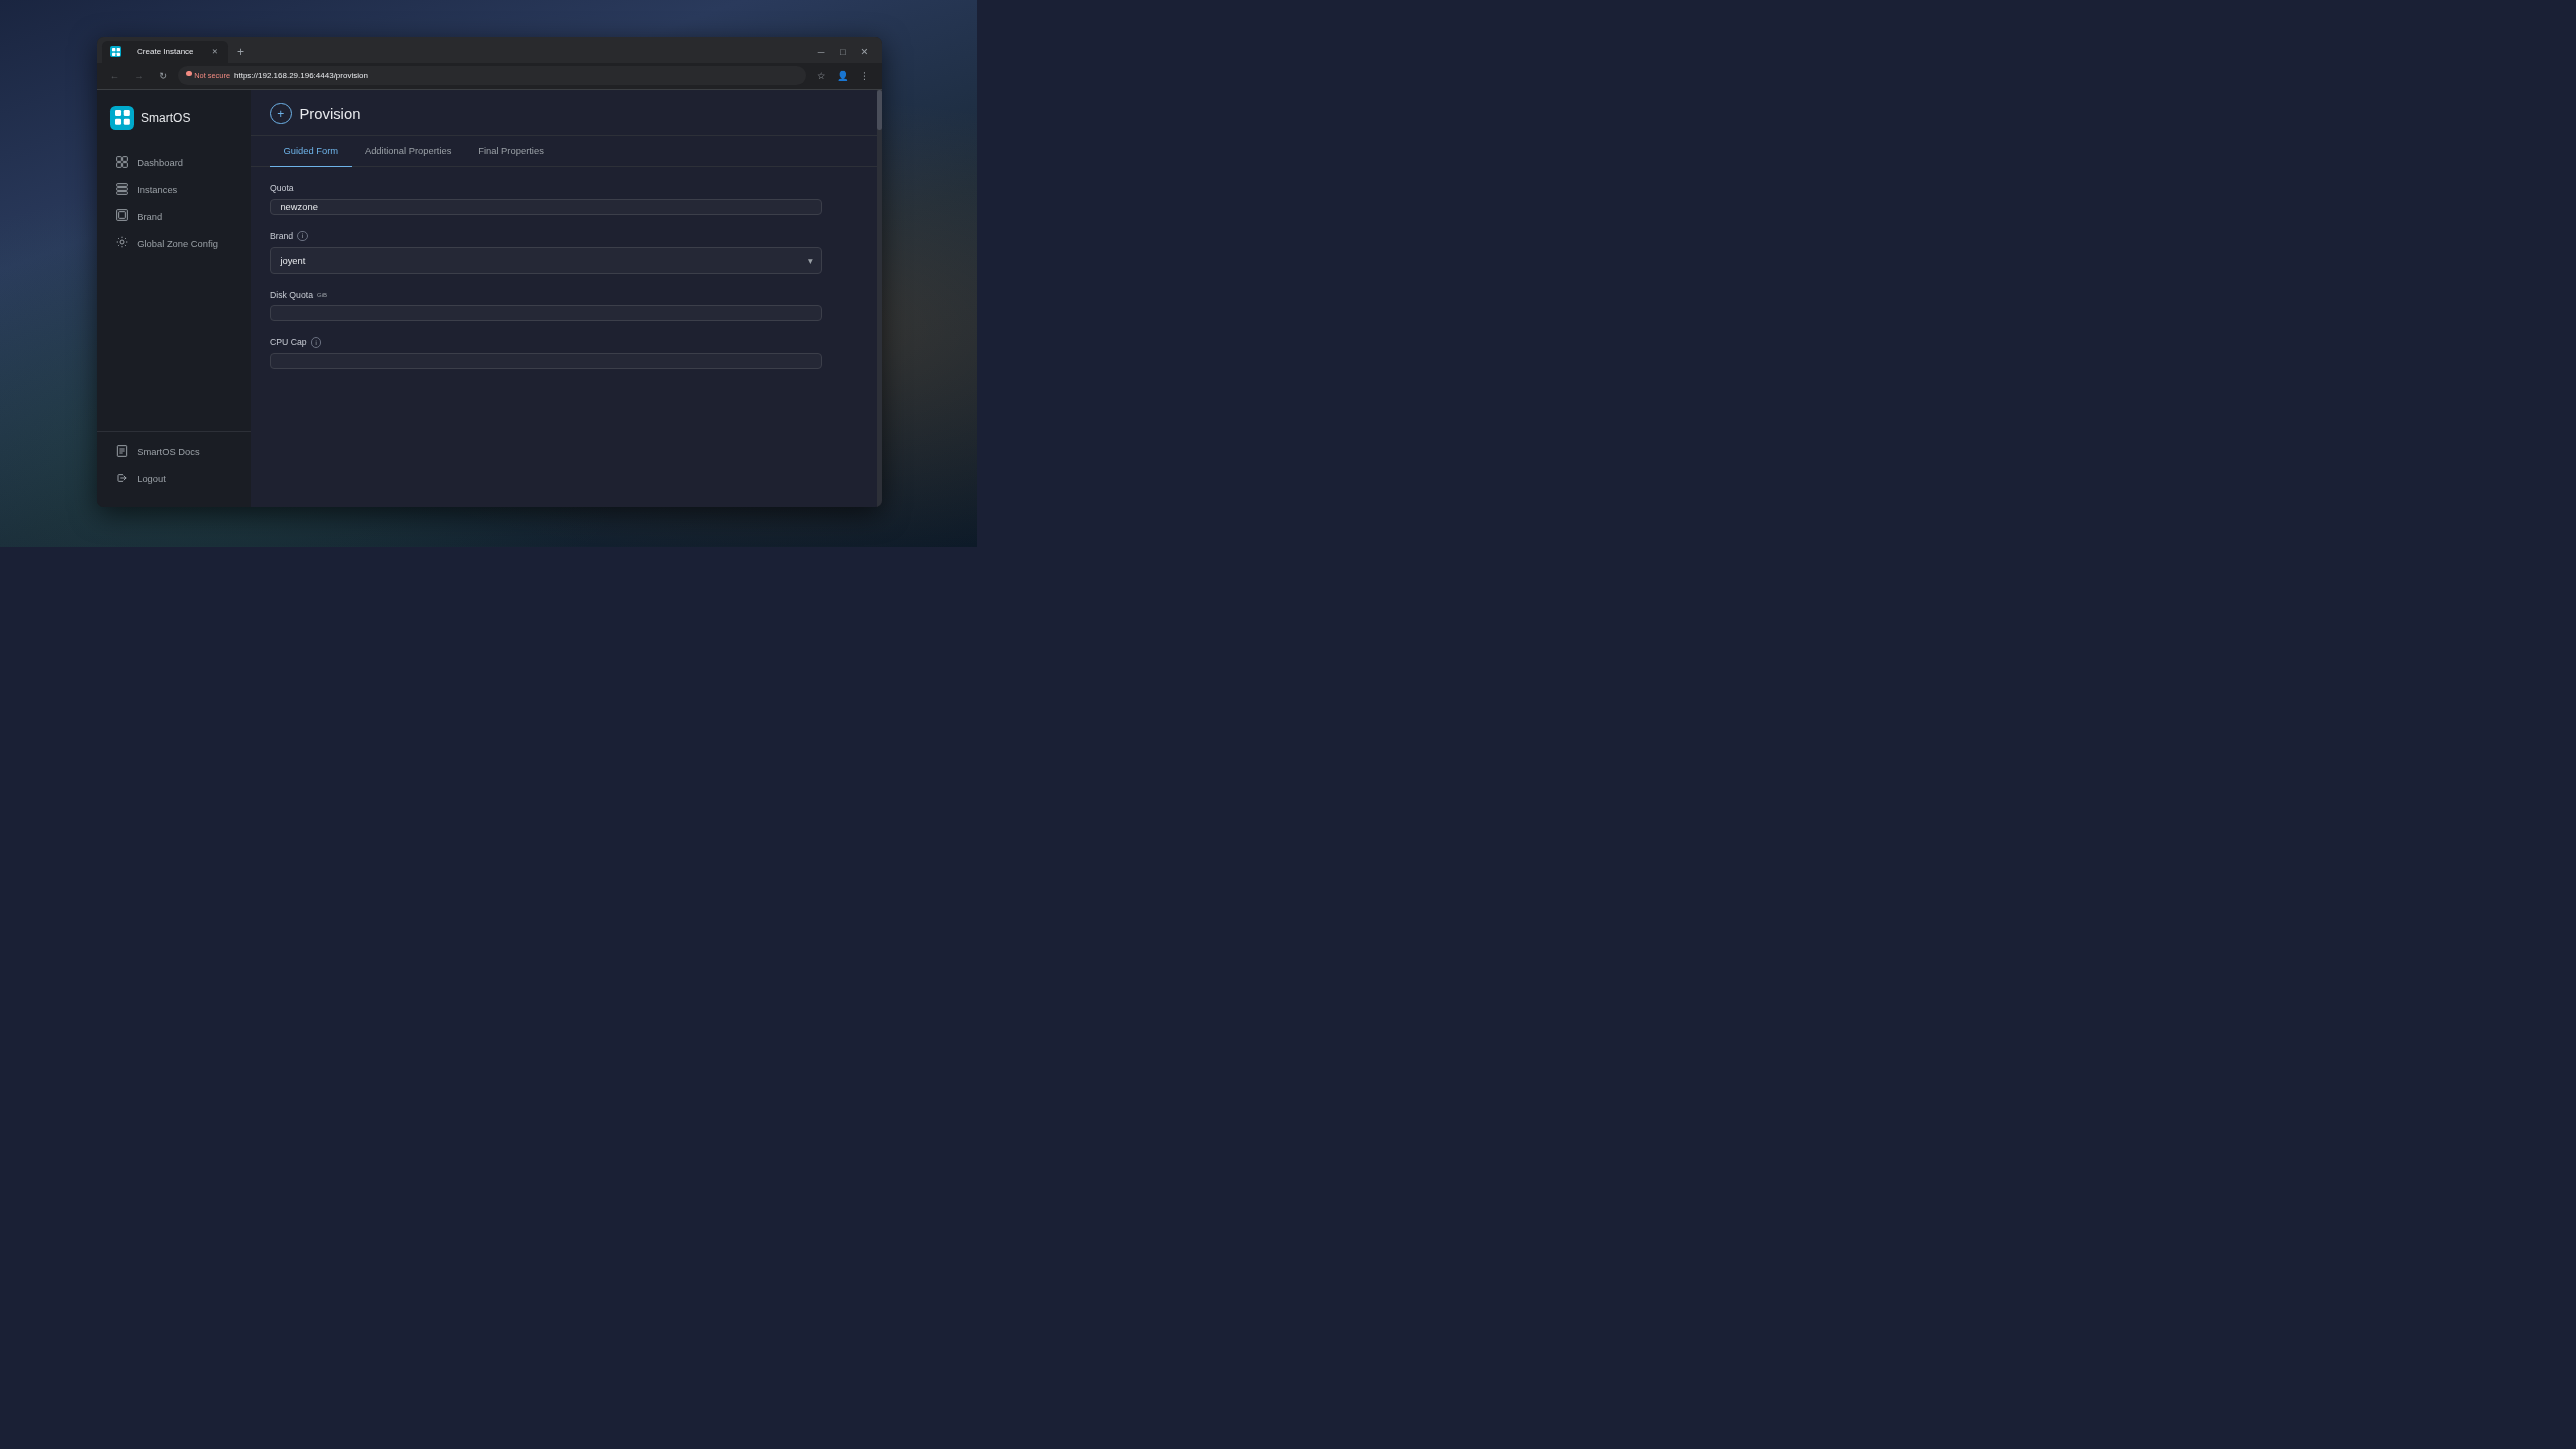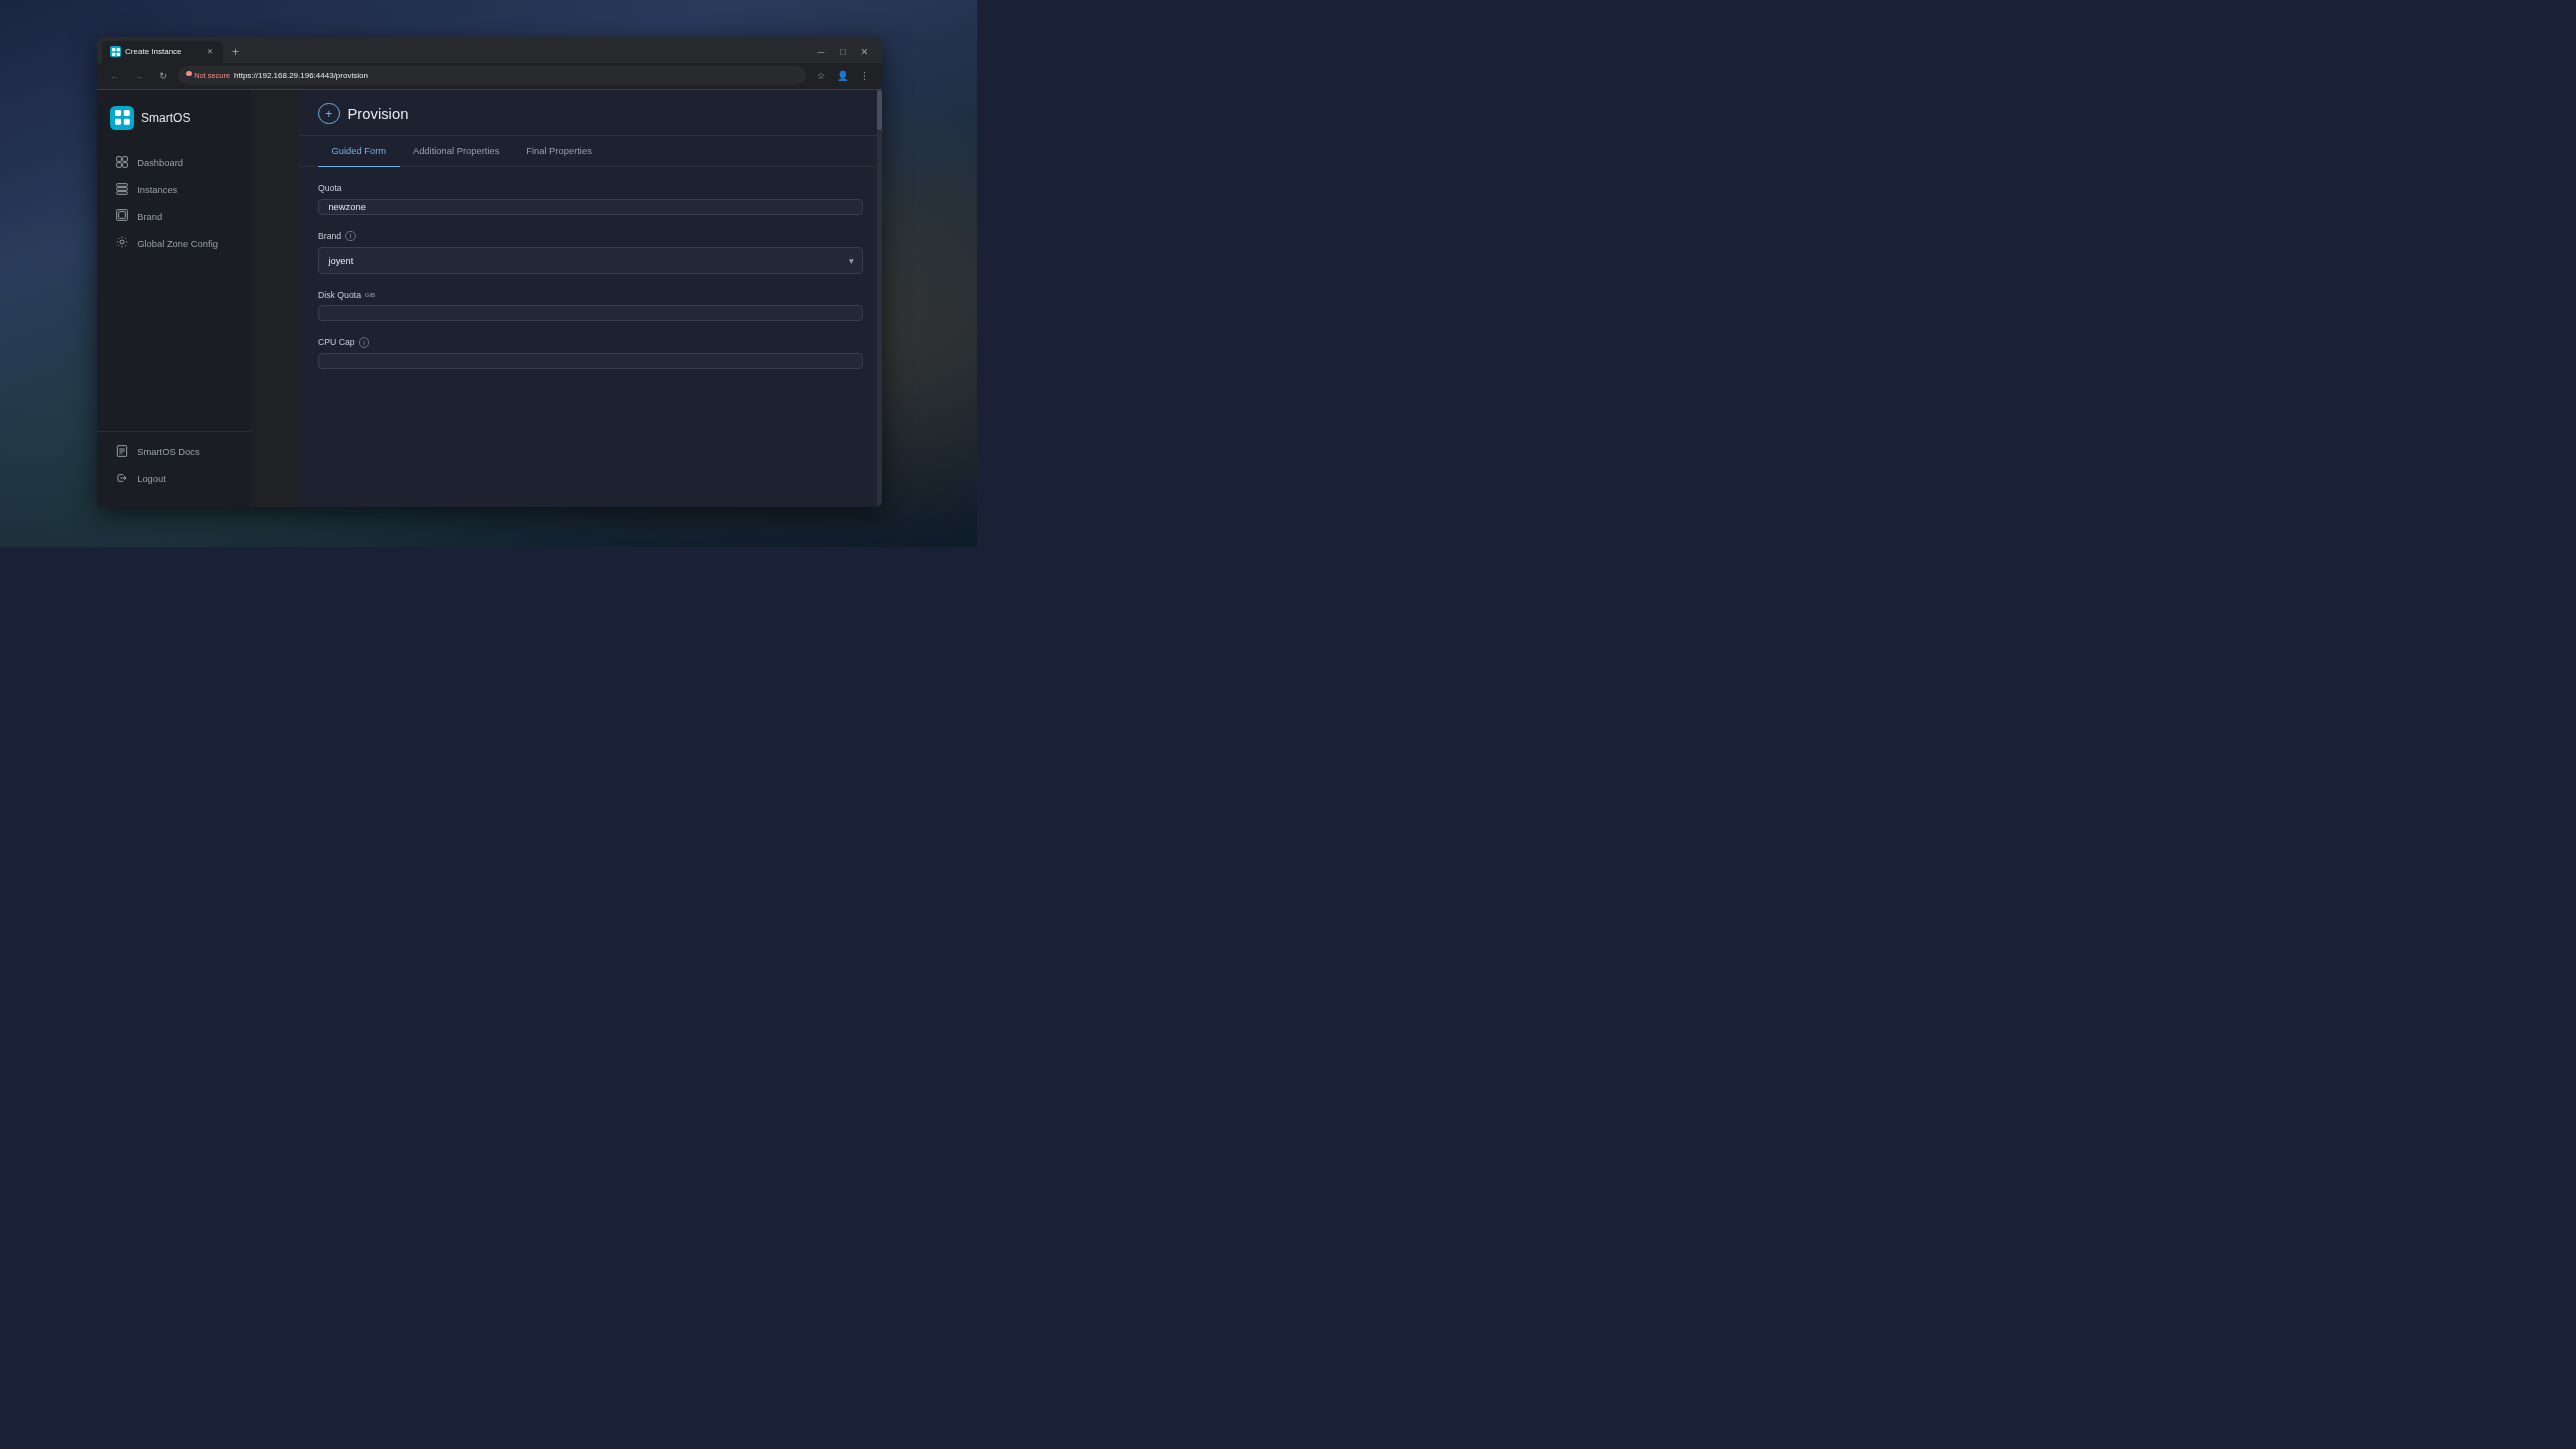--- a/index.html
+++ b/index.html
@@ -53,21 +53,21 @@
       gap: 2.7px;
       flex-shrink: 0;
     }
     .tab-item {
       height: 21.5px;
       background: #202124;
       border-radius: 5.4px 5.4px 0 0;
       display: flex;
       align-items: center;
       padding: 0 8px;
-      gap: 4px;
+      gap: 16px;
       min-width: 121px;
       max-width: 148px;
       cursor: pointer;
     }
     .tab-favicon {
       width: 10.7px;
       height: 10.7px;
       background: #00aacc;
       border-radius: 2px;
       display: flex;
@@ -185,21 +185,20 @@
     .bar-actions {
       display: flex;
       gap: 2.7px;
     }
 
     
     .browser-content {
       display: flex;
       flex: 1;
       overflow: hidden;
-      gap: 48px;
     }
 
     
     .sidebar {
       width: 154px;
       background: #1a1d24;
       flex-shrink: 0;
       display: flex;
       flex-direction: column;
       padding: 10.7px 0;

